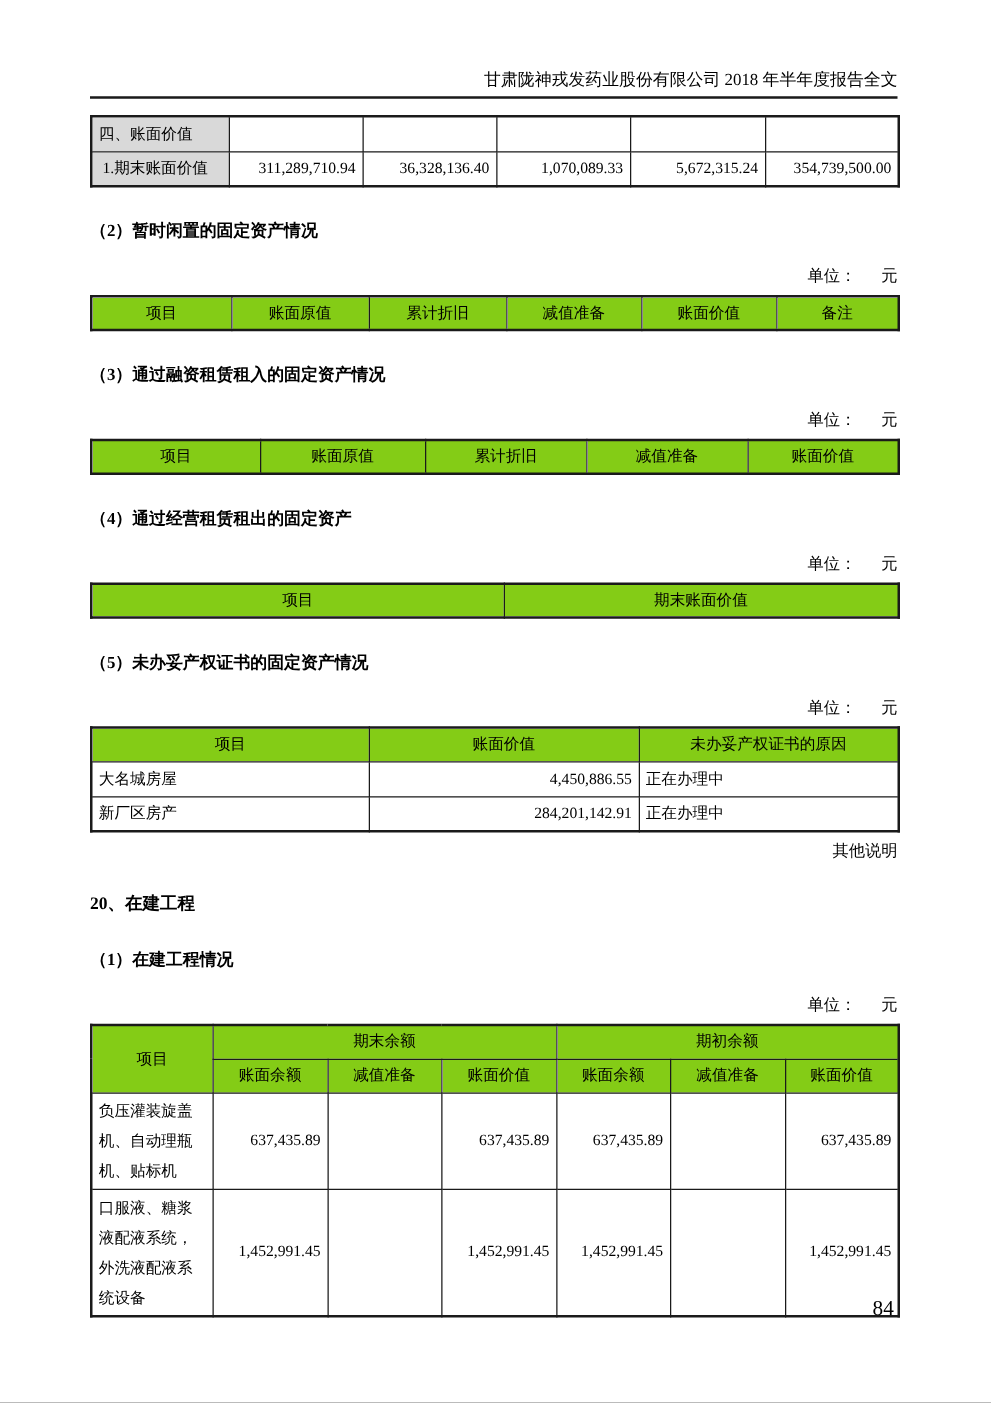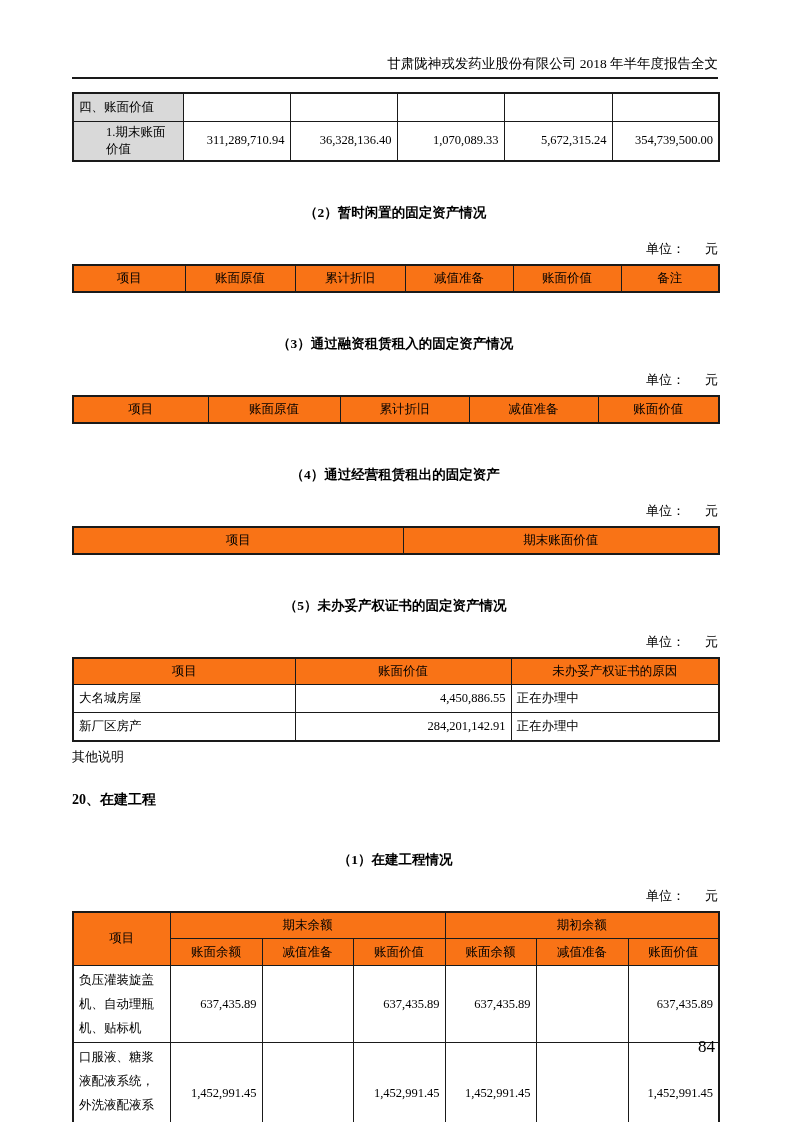--- a/index.html
+++ b/index.html
@@ -16,25 +16,24 @@
   .content { position:relative; margin:0 72px 0 72px; width:646px; }
   .doc-header {
     padding-top:55px;
     text-align:right;
     font-size:13.5px;
     line-height:17px;
     padding-bottom:5px;
     border-bottom:2px solid #1a1a1a;
   }
   .sec-heading {
-    margin-top:42px;
+    margin-top:26px;
     font-weight:bold;
     font-size:13.5px;
     line-height:17px;
-    text-align:center;
   }
   .sec-heading-big {
     margin-top:26px;
     font-weight:bold;
     font-size:14px;
     line-height:18px;
   }
   .unit-line {
     margin-top:20px;
     text-align:right;
@@ -50,31 +49,31 @@
     font-size:12.5px;
     border:2px solid #1a1a1a;
   }
   td, th {
     border:1px solid #1a1a1a;
     padding:2px 5px;
     font-weight:normal;
     overflow:hidden;
     vertical-align:middle;
   }
-  .hdr { background:#f97316; text-align:center; }
+  .hdr { background:#84cc16; text-align:center; }
   .lbl { background:#d9d9d9; text-align:left; }
   .num { text-align:right; }
   .txt { text-align:left; }
-  .indent1 { padding-left:32px; }
+  .indent1 { padding-left:8px; }
   .r28 td { height:28px; }
   .r27 td { height:27px; }
   .r72 td { height:72px; }
   .r78 td { height:78px; }
   .wrapcell { line-height:24px; }
-  .note-line { margin-top:7px; font-size:13px; line-height:16px; }
+  .note-line { margin-top:7px; font-size:13px; line-height:16px;text-align:right; }
   .page-number {
     position:absolute;
     right:78px; top:1037px;
     font-size:17px;
   }
   table.mt13 { margin-top:13px; }
 </style>
 </head>
 <body>
 

